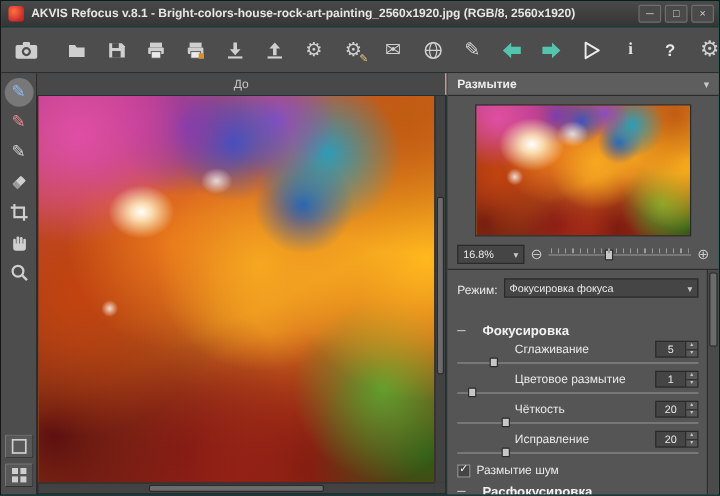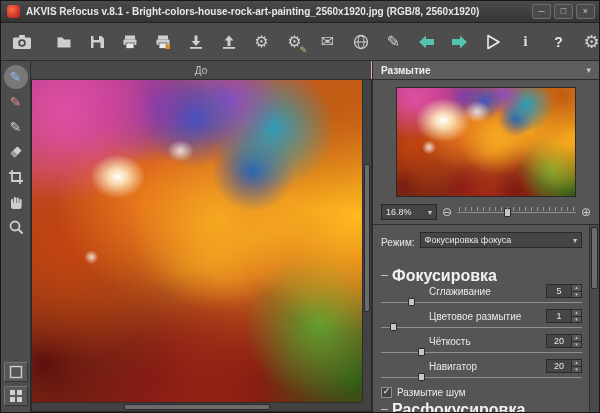--- a/index.html
+++ b/index.html
@@ -97,21 +97,21 @@
   .setscroll { position:absolute; top:0; right:0; bottom:0; width:10px; background:#4a4a4a; border-left:1px solid #2e2e2e; }
   .setscroll .sthumb { position:absolute; left:1px; right:1px; top:2px; height:62px; background:#6b6b6b; border:1px solid #2a2a2a; border-radius:2px; }
 
   .mode-row { display:flex; align-items:flex-end; gap:5px; height:18px; margin-bottom:20px; }
   .lbl { font-size:10px; color:#e9e9e9; }
   .combo { flex:1; height:16px; background:#454545; border:1px solid #2a2a2a; display:flex; align-items:center; padding:0 4px; font-size:9px; color:#e8e8e8; }
   .combo .hdr-arrow { font-size:8px; }
 
   .section-h { display:flex; align-items:center; gap:4px; height:15px; margin:2px 0 1px; }
   .sec-dash { width:7px; height:1px; background:#bdbdbd; flex:none; }
-  .sec-title { font-size:16px; font-weight:bold; color:#f2f2f2; }
+  .sec-title { font-size:11px; font-weight:bold; color:#f2f2f2;margin-left:10px; }
 
   .param { margin-bottom:2px; }
   .param-top { display:flex; align-items:center; height:14px;margin-left:48px; }
   .param-label { flex:1; font-size:10px; color:#e9e9e9; white-space:nowrap; }
   .spin { display:flex; width:36px; height:14px; flex:none; background:#454545; border:1px solid #2a2a2a; }
   .spin-val { flex:1; font-size:9px; color:#e8e8e8; text-align:center; line-height:13px; }
   .spin-btns { width:10px; flex:none; display:flex; flex-direction:column; border-left:1px solid #2a2a2a; }
   .sb { flex:1; font-size:5px; line-height:5px; color:#c6c6c6; text-align:center; background:#575757; font-style:normal; }
   .sb.up { border-bottom:1px solid #2a2a2a; }
   .param .slider { height:9px; }
@@ -386,21 +386,21 @@
                 </span>
             </span>
           </div>
           <div class="slider">
               <span class="thumb" style="left:20%"></span>
             </div>
         </div>
 
         <div class="param">
           <div class="param-top">
-            <span class="param-label">Навигатор</span>
+            <span class="param-label">Исправление</span>
             <span class="spin">
               <span class="spin-val">20</span>
               <span class="spin-btns">
                   <i class="sb up">▴</i>
                   <i class="sb">▾</i>
                 </span>
             </span>
           </div>
           <div class="slider">
               <span class="thumb" style="left:20%"></span>

